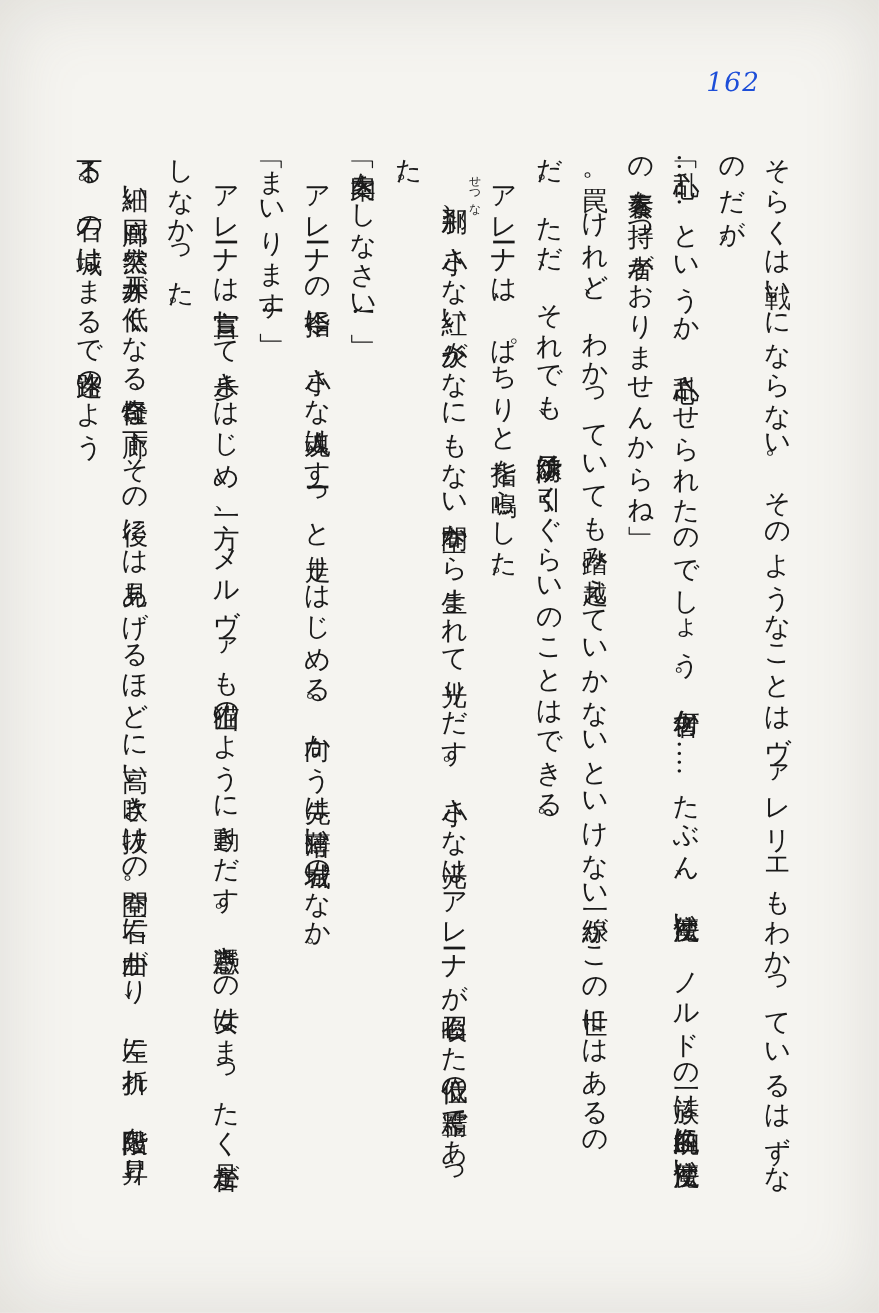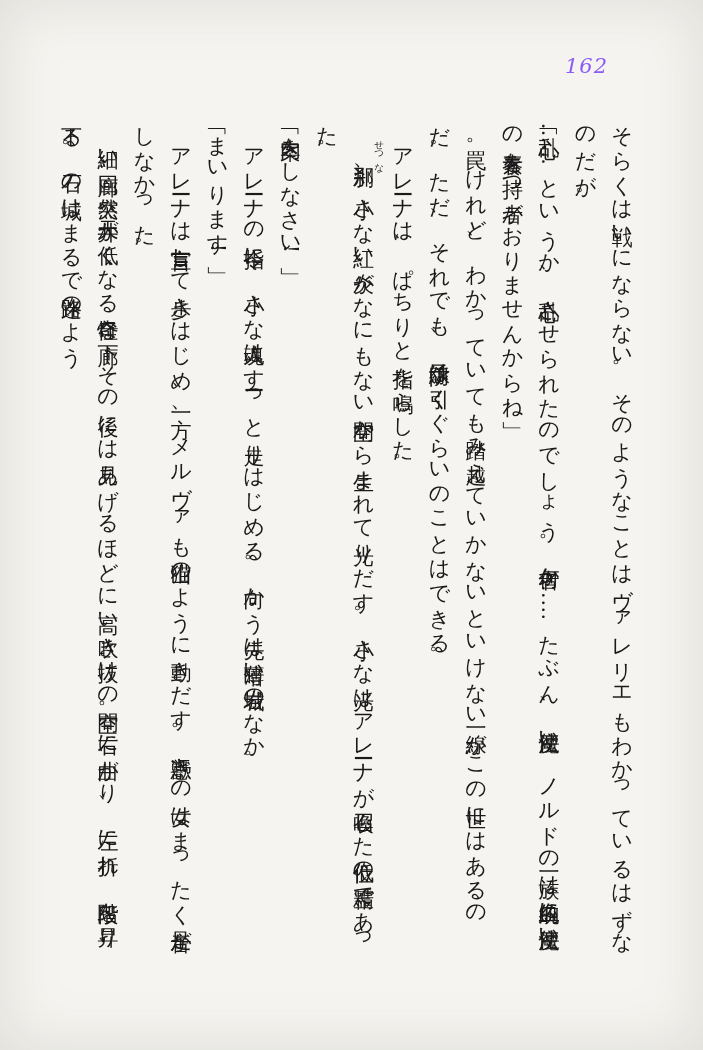--- a/index.html
+++ b/index.html
@@ -20,21 +20,21 @@
     box-shadow: inset 0 0 60px rgba(120,115,105,0.18);
   }
   .page-number {
     position: absolute;
     top: 54px;
     left: 565px;
     font-family: "DejaVu Serif", "Liberation Serif", serif;
     font-style: italic;
     font-size: 21px;
     letter-spacing: 1px;
-    color: #8b5cf6;
+    color: #1d4ed8;
   }
   .text-block {
     position: absolute;
     top: 112px;
     left: 55px;
     width: 585px;
     height: 846px;
     writing-mode: vertical-rl;
     text-orientation: mixed;
     font-family: "DejaVu Serif", "Liberation Serif", serif;

